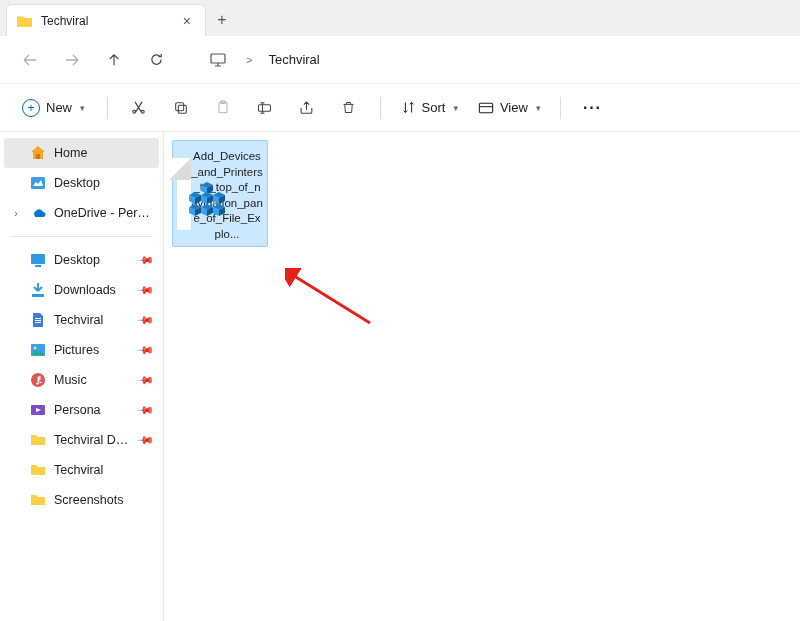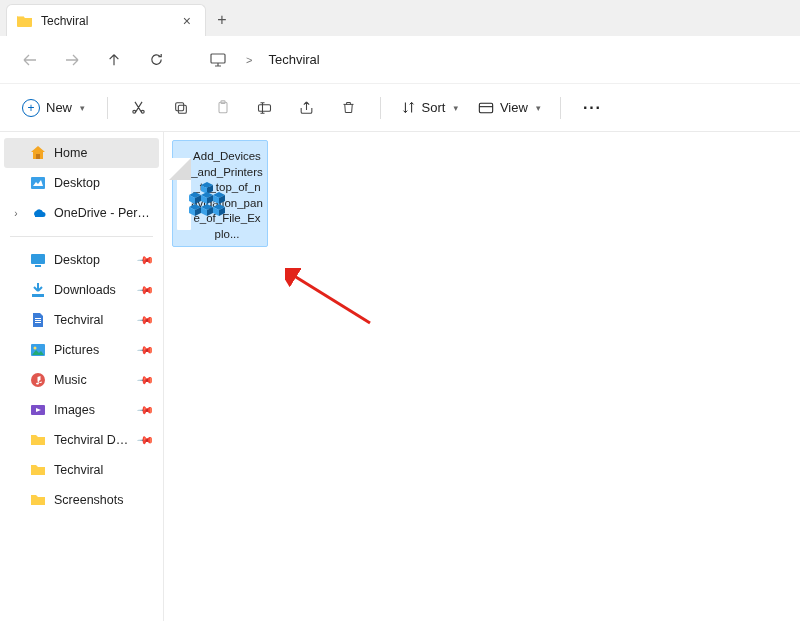--- a/index.html
+++ b/index.html
@@ -243,21 +243,21 @@
           </svg></span>
       <span class="sb-label">Music</span>
       <span class="sb-pin">📌</span>
     </div>
     <div class="sb-item">
       <span class="sb-nochev"></span>
       <span class="sb-ico"><svg viewBox="0 0 16 16" width="16" height="16">
             <rect x="1" y="3" width="14" height="10" rx="1" fill="#7b4fc9"></rect>
             <path fill="#fff" d="M6 6l5 2-5 2z"></path>
           </svg></span>
-      <span class="sb-label">Images</span>
+      <span class="sb-label">Persona</span>
       <span class="sb-pin">📌</span>
     </div>
     <div class="sb-item">
       <span class="sb-nochev"></span>
       <span class="sb-ico"><svg viewBox="0 0 16 16" width="16" height="16">
             <path fill="#ffcf48" d="M1 3h5l2 2h7v8H1z"></path>
           </svg></span>
       <span class="sb-label">Techviral Docum</span>
       <span class="sb-pin">📌</span>
     </div>

